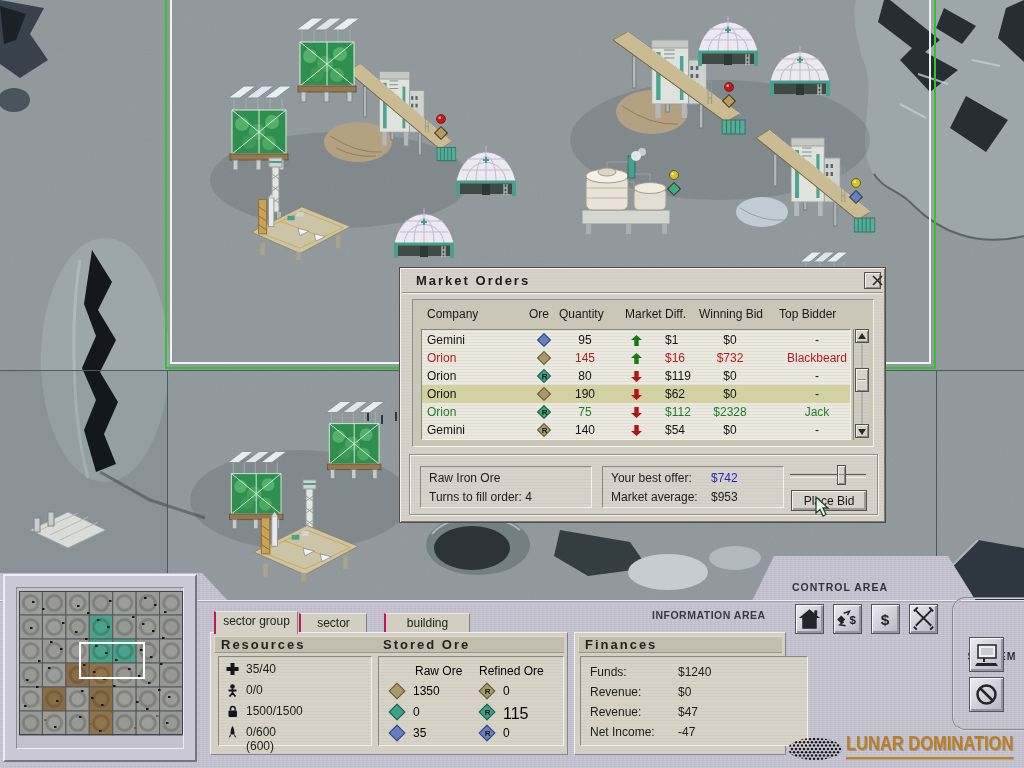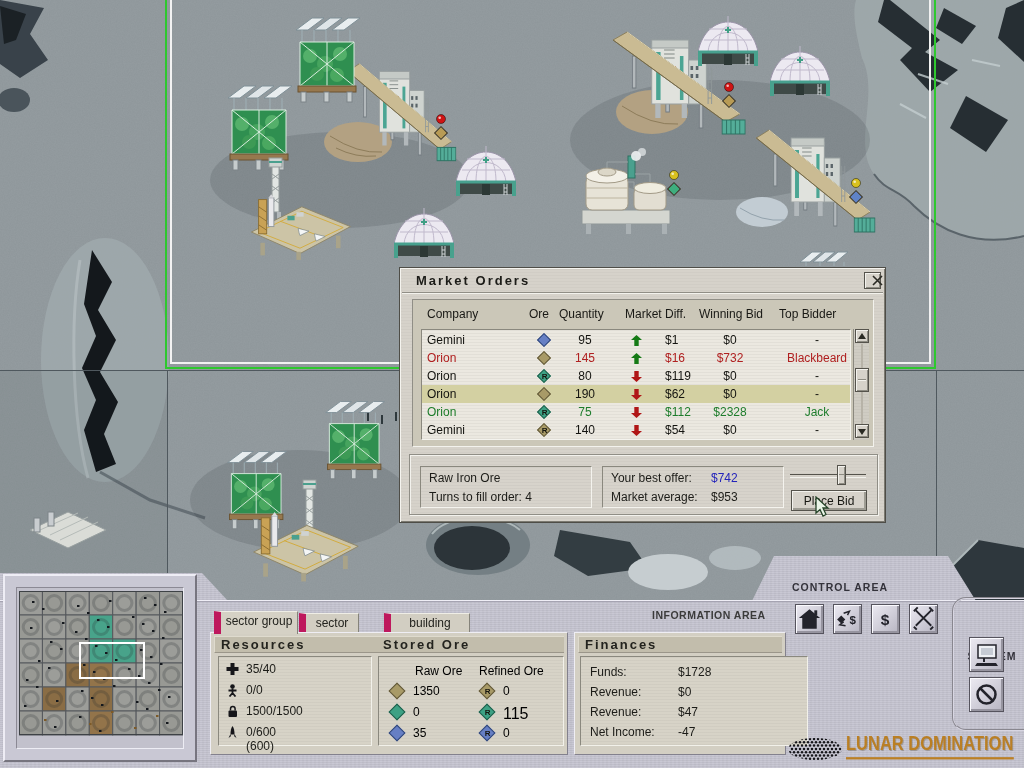--- a/index.html
+++ b/index.html
@@ -38,21 +38,21 @@
     line-height:15px;padding-left:6px;}
   .sbox{position:absolute;background:#d7d3c7;border-top:1px solid #8a887e;border-left:1px solid #8a887e;
     border-right:1px solid #f2f1ea;border-bottom:1px solid #f2f1ea;
     background-image:repeating-linear-gradient(0deg, rgba(0,0,0,.03) 0 1px, transparent 1px 3px);}
 
   #info-panel{position:absolute;left:210px;top:632px;width:358px;height:123px;}
   #fin-panel{position:absolute;left:574px;top:632px;width:212px;height:123px;}
   .panel-face{position:absolute;inset:0;}
 
   #tabs{position:absolute;left:214px;top:611px;height:22px;}
-  .tab{position:absolute;top:2px;height:20px;background:#d2cec2;border-top:1px solid #efeee6;border-left:7px solid #be185d;
+  .tab{position:absolute;top:2px;height:20px;background:#d2cec2;border-top:1px solid #efeee6;border-left:2px solid #be185d;
     border-right:1px solid #85837a;border-bottom:none;font-size:12px;color:#23231e;text-align:center;line-height:19px;}
   .tab.active{top:0;height:23px;background:#d5d1c5;z-index:5;font-size:12px;}
 
   #info-area-label{position:absolute;left:652px;top:609px;width:130px;font-size:10.5px;font-weight:bold;
     color:#3b3b3b;letter-spacing:.5px;}
 
   .res-row{position:absolute;left:0;height:16px;font-size:12px;color:#1c1c18;}
   .res-row svg{position:absolute;left:7px;top:1px;}
   .res-row .v{position:absolute;left:27px;top:0;}
 
@@ -544,21 +544,21 @@
           <rect x="96" y="68" width="2.5" height="2" fill="#14181d"></rect>
           <rect x="149" y="105" width="2.5" height="2" fill="#14181d"></rect>
           <rect x="0.5" y="0.5" width="163" height="143" fill="none" stroke="#3e4246"></rect>
           <rect x="61" y="52" width="64" height="35" fill="none" stroke="#ffffff" stroke-width="2"></rect>
         </svg>
     </div>
   </div>
 
   <div id="tabs">
       <div class="tab active" style="left: 0px; width: 84px;">sector group</div>
-      <div class="tab" style="left: 85px; width: 60px;">sector</div>
+      <div class="tab" style="left: 85px; width: 68px;">sector</div>
       <div class="tab" style="left: 170px; width: 86px;">building</div>
     </div>
   <div id="info-area-label">INFORMATION AREA</div>
 
   <div id="info-panel">
     <div class="panel-face beige raised tex"></div>
     <div class="strip" style="left:4px;top:4px;width:350px;height:17px;">
       <span>Resources</span>
       <span style="position:absolute;left:168px;">Stored Ore</span>
     </div>
@@ -612,21 +612,21 @@
       </div>
   </div>
 
   <div id="fin-panel">
     <div class="panel-face beige raised tex"></div>
     <div class="strip" style="left:4px;top:4px;width:204px;height:17px;">
       <span>Finances</span>
     </div>
     <div class="sbox" id="fin-box" style="left:6px;top:24px;width:228px;height:90px;">
         <span class="fin-label" style="top: 8px;">Funds:</span>
-        <span class="fin-value" style="top: 8px;">$1728</span>
+        <span class="fin-value" style="top: 8px;">$1240</span>
         <span class="fin-label" style="top: 28px;">Revenue:</span>
         <span class="fin-value" style="top: 28px;">$0</span>
         <span class="fin-label" style="top: 48px;">Revenue:</span>
         <span class="fin-value" style="top: 48px;">$47</span>
         <span class="fin-label" style="top: 68px;">Net Income:</span>
         <span class="fin-value" style="top: 68px;">-47</span>
       </div>
   </div>
 
   <div id="ctrl-label">CONTROL AREA</div>

